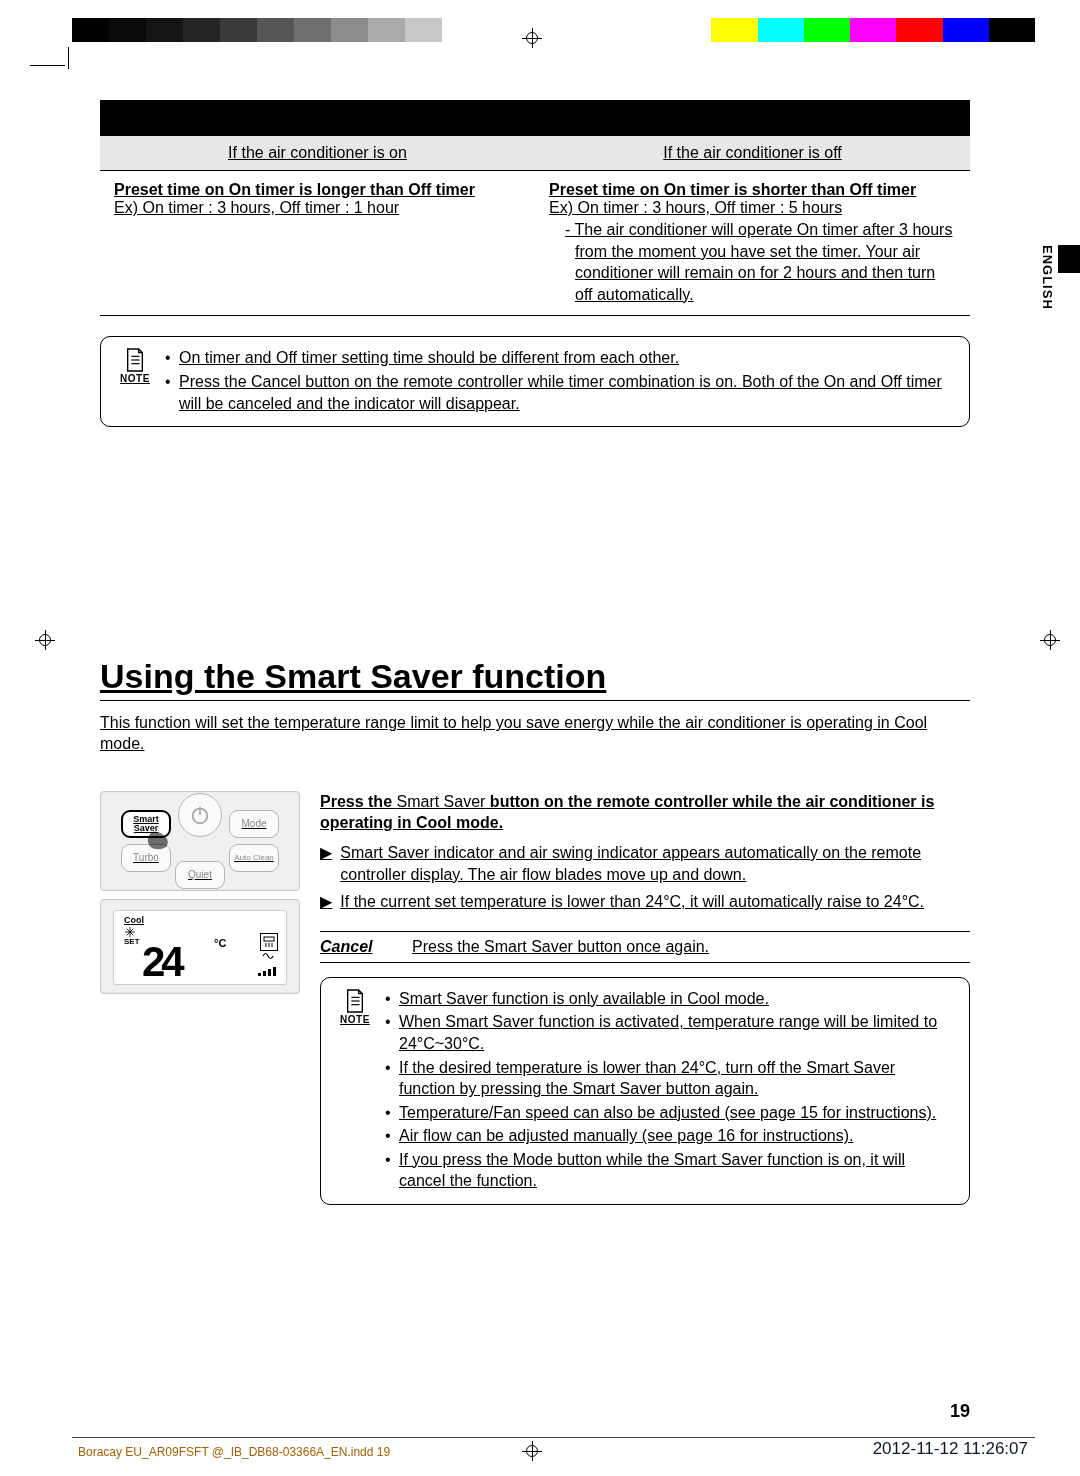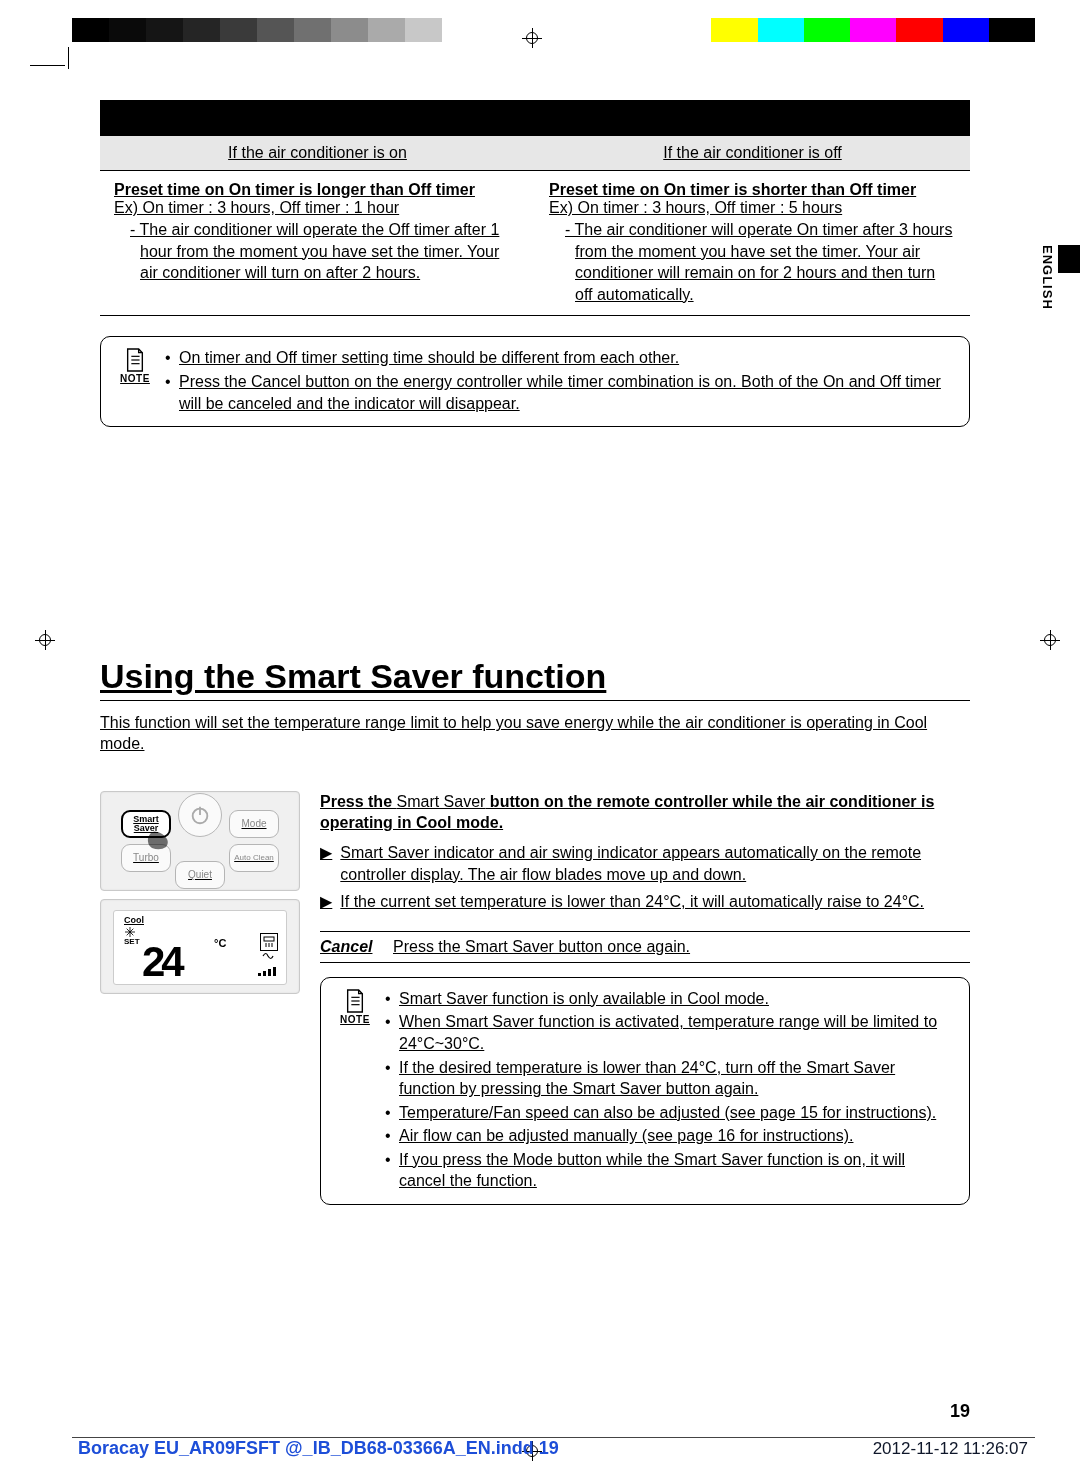--- a/index.html
+++ b/index.html
@@ -74,29 +74,29 @@
   .lcd-temp { font-family: 'Arial Black', Arial; font-size:42px; font-weight:900; position:absolute; bottom:-2px; left:28px; letter-spacing:-4px; }
   .lcd-c { font-size:11px; font-weight:bold; position:absolute; top:26px; left:100px; }
   .lcd-glyphs { position:absolute; right:8px; bottom:8px; font-size:12px; display:flex; flex-direction:column; gap:4px; align-items:center; }
   .lcd-swing { position:absolute; right:8px; top:22px; width:18px; height:18px; border:1px solid #000; display:flex; align-items:center; justify-content:center; font-size:10px;}
 
   .instr-head { font-weight: bold; margin-bottom: 4px; line-height:1.35; }
   .tri-list { margin: 8px 0 18px 0; }
   .tri-list .item { display:flex; gap:8px; margin-bottom:6px; line-height:1.35; }
   .tri-list .marker { flex-shrink:0; }
 
-  .cancel-row { border-top:1px solid #000; border-bottom:1px solid #000; padding:6px 0; display:flex; gap:13px; margin-bottom:14px; }
+  .cancel-row { border-top:1px solid #000; border-bottom:1px solid #000; padding:6px 0; display:flex; gap:32px; margin-bottom:14px; }
   .cancel-row .lbl { font-weight:bold; font-style: italic; width:60px; }
 
   .note-box2 { border: 1px solid #000; border-radius: 10px; padding: 10px 14px; display: flex; gap: 10px; font-size:16px; }
 
   .pagenum { position:absolute; bottom: 54px; right: 110px; font-weight:bold; font-size:18px; }
 
   .footer-line { position:absolute; bottom:38px; left:72px; right:45px; height:1px; background:#444; }
-  .footer-left { position:absolute; bottom:17px; left:78px; font-size:18px; color:#1d4ed8;font-weight:bold; }
+  .footer-left { position:absolute; bottom:17px; left:78px; font-size:12px; color:#a16207; }
   .footer-right { position:absolute; bottom:17px; right:52px; font-size:17px; color:#0f172a; }
 
   .finger {position:absolute; width:30px; height:25px; left:19px; top:14px;}
 </style>
 </head>
 <body>
 
 <div class="colorbars">
   <div class="gray">
       <span class="g1"></span>
@@ -148,21 +148,20 @@
     <div class="table-header"></div>
     <div class="table-row">
       <div class="table-cell subhead">If the air conditioner is on</div>
       <div class="table-cell subhead">If the air conditioner is off</div>
     </div>
     <div class="hrule"></div>
     <div class="table-row">
       <div class="table-cell">
         <div class="bold">Preset time on On timer is longer than Off timer</div>
         <div>Ex) On timer : 3 hours, Off timer : 1 hour</div>
-        <div style="padding-left:26px; text-indent:-10px; margin-top:2px; line-height:1.35;">- The air conditioner will operate the Off timer after 1 hour from the moment you have set the timer. Your air conditioner will turn on after 2 hours.</div>
       </div>
       <div class="table-cell">
         <div class="bold">Preset time on On timer is shorter than Off timer</div>
         <div>Ex) On timer : 3 hours, Off timer : 5 hours</div>
         <div style="padding-left:26px; text-indent:-10px; margin-top:2px; line-height:1.35;">- The air conditioner will operate On timer after 3 hours from the moment you have set the timer. Your air conditioner will remain on for 2 hours and then turn off automatically.</div>
       </div>
     </div>
     <div class="hrule"></div>
   </div>
 
@@ -172,21 +171,21 @@
         <path d="M4 2 h12 l4 4 v20 h-16 z" fill="none" stroke="#000" stroke-width="1.5"></path>
         <path d="M16 2 v4 h4" fill="none" stroke="#000" stroke-width="1.5"></path>
         <line x1="8" y1="10" x2="17" y2="10" stroke="#000" stroke-width="1.3"></line>
         <line x1="8" y1="14" x2="17" y2="14" stroke="#000" stroke-width="1.3"></line>
         <line x1="8" y1="18" x2="17" y2="18" stroke="#000" stroke-width="1.3"></line>
       </svg>
       <div class="nlabel">NOTE</div>
     </div>
     <ul class="note-list">
       <li>On timer and Off timer setting time should be different from each other.</li>
-      <li>Press the Cancel button on the energy controller while timer combination is on. Both of the On and Off timer will be canceled and the indicator will disappear.</li>
+      <li>Press the Cancel button on the remote controller while timer combination is on. Both of the On and Off timer will be canceled and the indicator will disappear.</li>
     </ul>
   </div>
 
   <div class="big-gap"></div>
 
   <h1 class="section">Using the Smart Saver function</h1>
   <div class="titlerule"></div>
   <p class="intro">This function will set the temperature range limit to help you save energy while the air conditioner is operating in Cool mode.</p>
 
   <div class="two-col">

